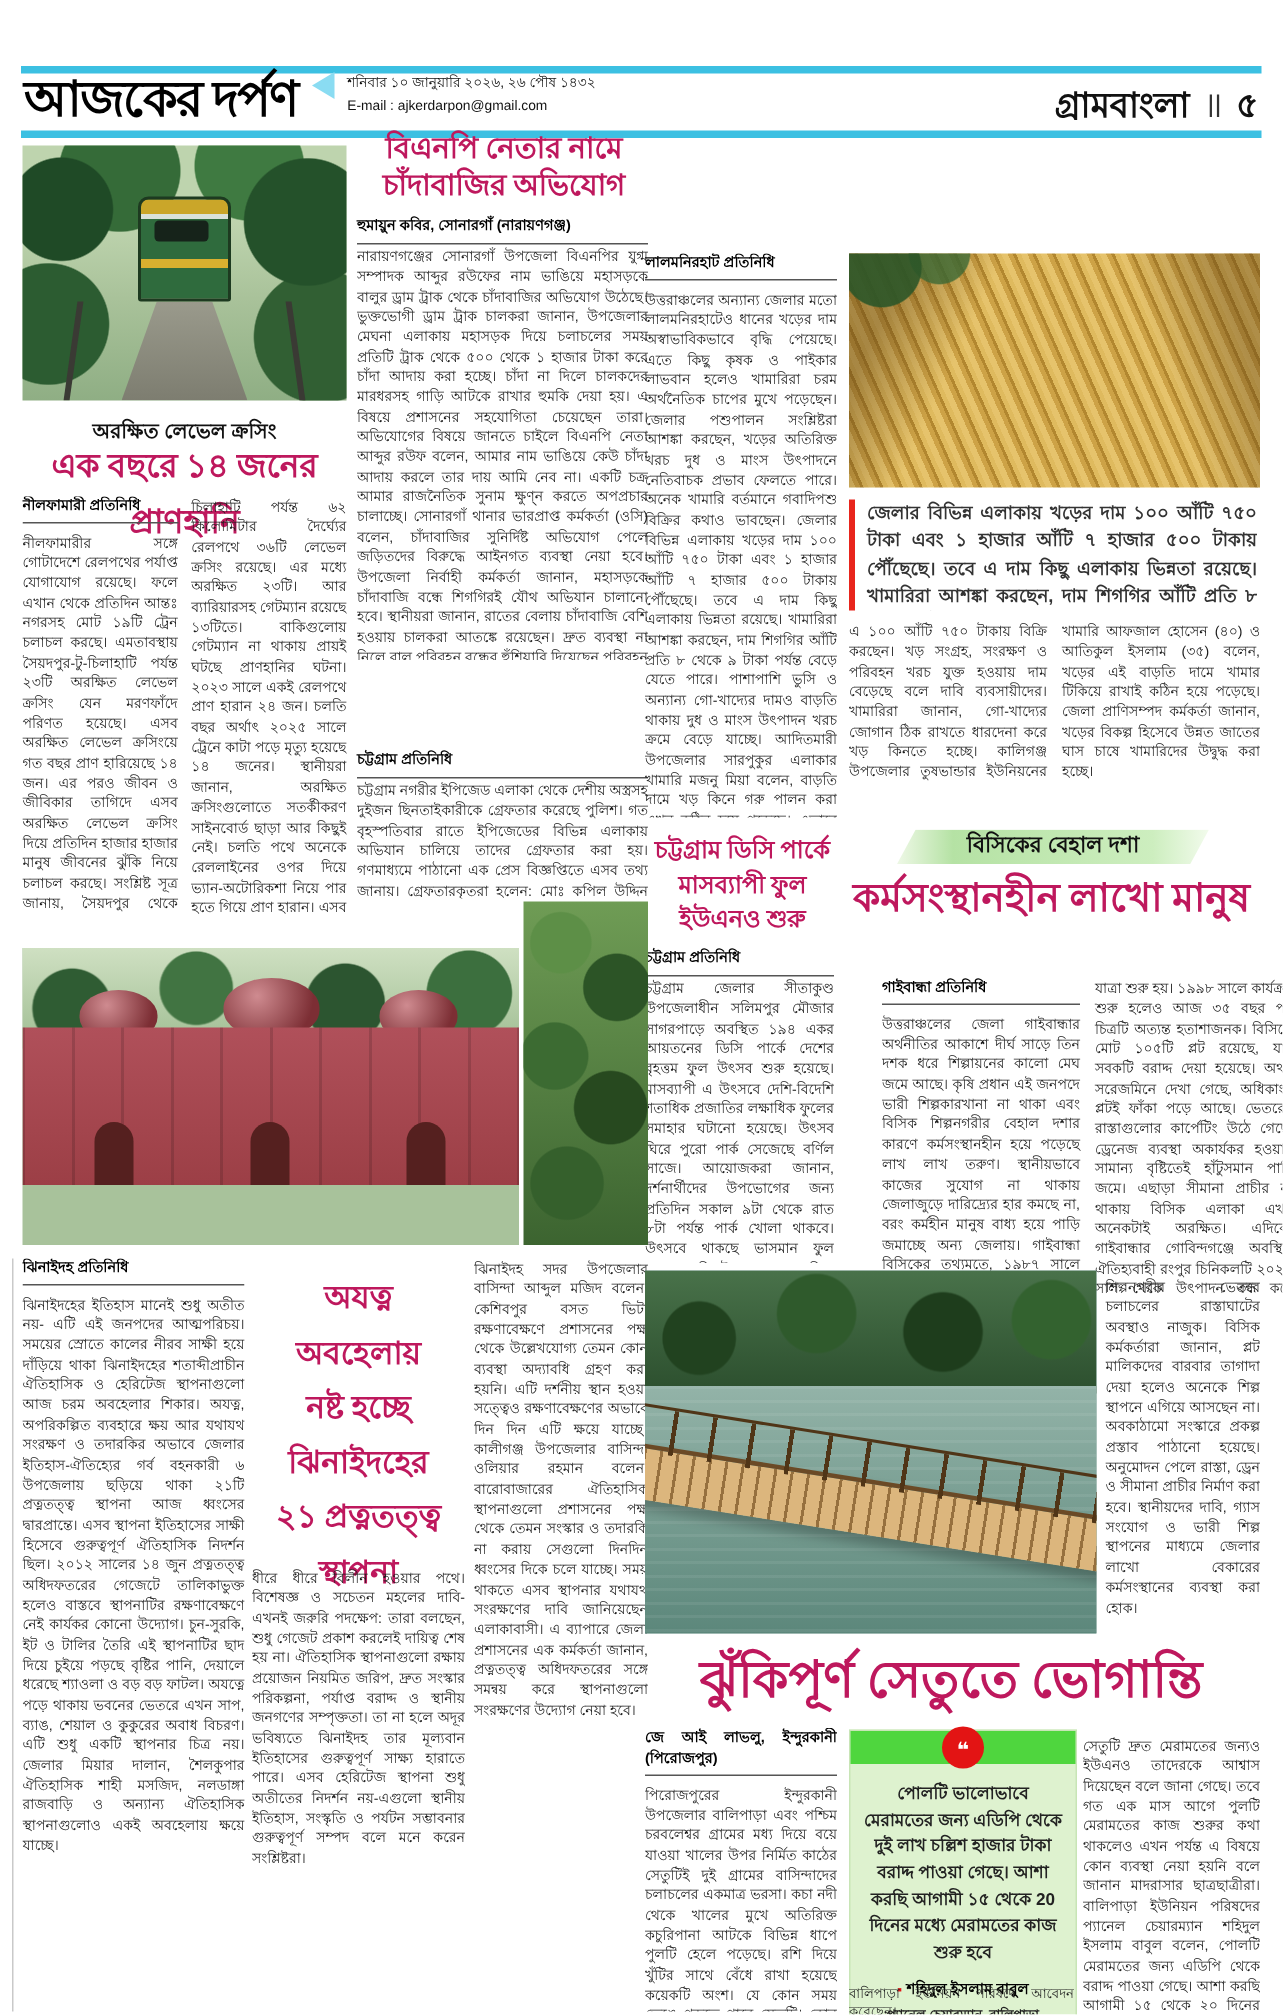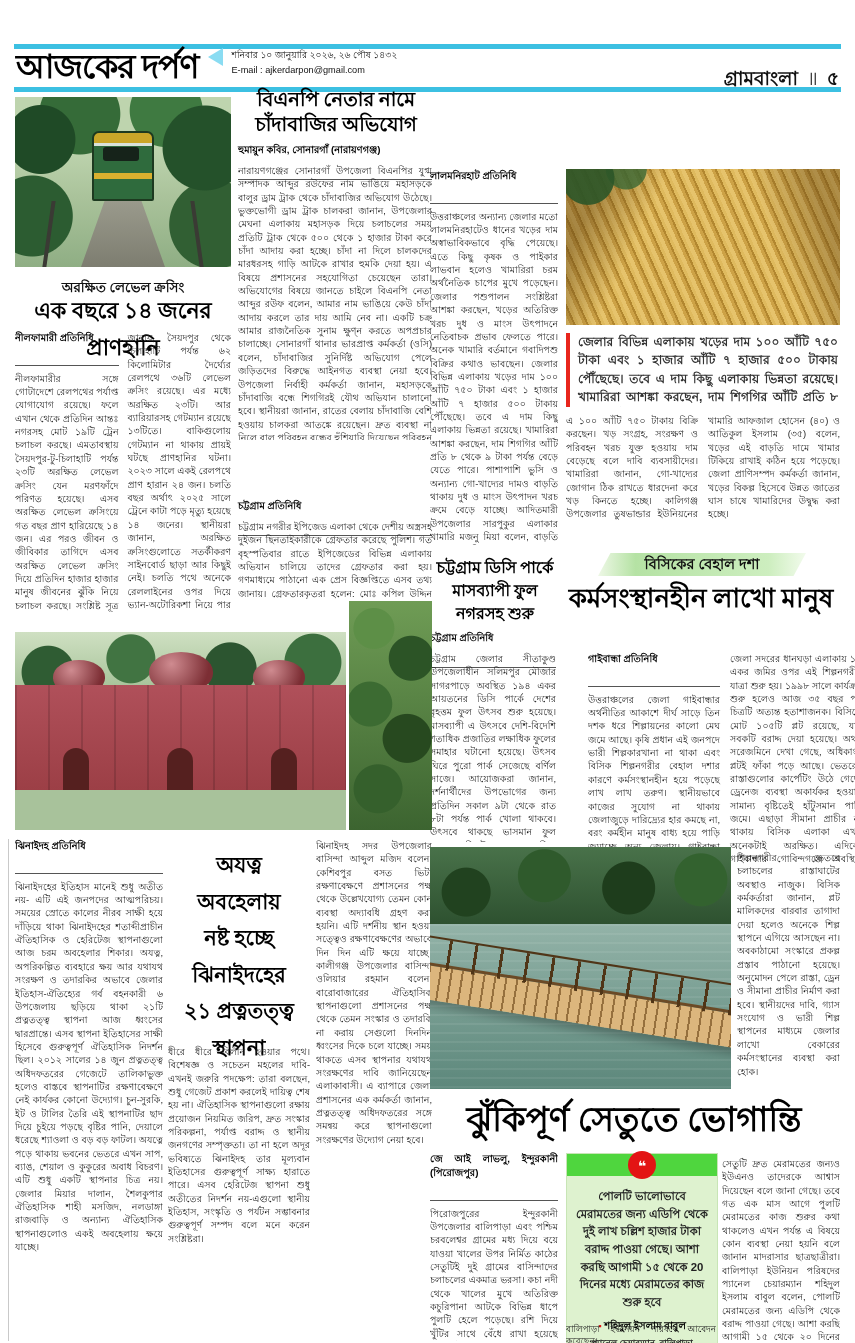--- a/index.html
+++ b/index.html
@@ -1,38 +1,38 @@
 <!DOCTYPE html>
 <html lang="bn"><head>
 <meta charset="utf-8">
 <style>
   html,body{margin:0;padding:0;background:#fff;}
   .page{position:relative;width:855px;height:1343px;background:#fff;overflow:hidden;
         font-family:"Liberation Sans","DejaVu Sans",sans-serif;color:#111;}
   .abs{position:absolute;}
   .center{text-align:center;}
-  .hl{font-weight:bold;color:#000000;text-align:center;white-space:pre-line;
+  .hl{font-weight:bold;color:#be185d;text-align:center;white-space:pre-line;
       font-family:"Liberation Serif","DejaVu Serif",serif;}
   .body-text{font-size:9.4px;line-height:1.42;text-align:justify;color:#1d1d1d;overflow:hidden;}
-  .byline{font-weight:bold;font-size:9.7px;color:#000;padding-bottom:20px;
+  .byline{font-weight:bold;font-size:9.7px;color:#000;padding-bottom:3px;
           border-bottom:1px solid #555;margin-bottom:6px;}
   .cols2{column-count:2;column-gap:9px;}
   .kicker{font-weight:bold;color:#111;}
 
   
   .rule{background:#3cc0e2;}
   .rule-top{left:14px;top:44px;width:827px;height:5px;}
   .rule-bottom{left:14px;top:87px;width:827px;height:5px;}
   .logo-row{left:16px;top:48px;display:flex;align-items:flex-start;}
   .logo{font-size:33px;font-weight:800;line-height:38px;letter-spacing:-1px;color:#000;
         font-family:"Liberation Serif","DejaVu Serif",serif;}
   .tri{width:0;height:0;border-top:9px solid transparent;border-bottom:9px solid transparent;
        border-right:15px solid #8adcf2;margin:0 8px 0 10px;}
   .dates{font-size:9.2px;line-height:1.6;color:#111;}
-  .section-box{right:16px;top:64px;font-size:19px;font-weight:bold;display:flex;gap:9px;align-items:flex-end;
+  .section-box{right:16px;top:52px;font-size:23px;font-weight:bold;display:flex;gap:9px;align-items:flex-end;
                font-family:"Liberation Serif","DejaVu Serif",serif;}
   .section-divider{font-weight:normal;color:#333;}
 
   
   .photo{position:absolute;overflow:hidden;background:#9db58a;}
   .photo-train{left:15px;top:97px;width:216px;height:170px;
     background:
       radial-gradient(circle at 12% 25%,#1f4a26 0 34px,transparent 35px),
       radial-gradient(circle at 30% 10%,#356b38 0 40px,transparent 41px),
       radial-gradient(circle at 88% 30%,#24512a 0 42px,transparent 43px),
@@ -203,21 +203,21 @@
   <div class="abs body-text fodder-col1">
     <div class="byline">লালমনিরহাট প্রতিনিধি</div>
     <span>উত্তরাঞ্চলের অন্যান্য জেলার মতো লালমনিরহাটেও ধানের খড়ের দাম অস্বাভাবিকভাবে বৃদ্ধি পেয়েছে। এতে কিছু কৃষক ও পাইকার লাভবান হলেও খামারিরা চরম অর্থনৈতিক চাপের মুখে পড়েছেন। জেলার পশুপালন সংশ্লিষ্টরা আশঙ্কা করছেন, খড়ের অতিরিক্ত খরচ দুধ ও মাংস উৎপাদনে নেতিবাচক প্রভাব ফেলতে পারে। অনেক খামারি বর্তমানে গবাদিপশু বিক্রির কথাও ভাবছেন। জেলার বিভিন্ন এলাকায় খড়ের দাম ১০০ আঁটি ৭৫০ টাকা এবং ১ হাজার আঁটি ৭ হাজার ৫০০ টাকায় পৌঁছেছে। তবে এ দাম কিছু এলাকায় ভিন্নতা রয়েছে। খামারিরা আশঙ্কা করছেন, দাম শিগগির আঁটি প্রতি ৮ থেকে ৯ টাকা পর্যন্ত বেড়ে যেতে পারে। পাশাপাশি ভুসি ও অন্যান্য গো-খাদ্যের দামও বাড়তি থাকায় দুধ ও মাংস উৎপাদন খরচ ক্রমে বেড়ে যাচ্ছে। আদিতমারী উপজেলার সারপুকুর এলাকার খামারি মজনু মিয়া বলেন, বাড়তি দামে খড় কিনে গরু পালন করা এখন কঠিন হয়ে পড়েছে। এভাবে চলতে থাকলে অনেক খামারিই খামার বন্ধ করে দিতে বাধ্য হবেন।</span>
   </div>
   <div class="photo photo-hay"></div>
   <div class="abs standfirst">জেলার বিভিন্ন এলাকায় খড়ের দাম ১০০ আঁটি ৭৫০ টাকা এবং ১ হাজার আঁটি ৭ হাজার ৫০০ টাকায় পৌঁছেছে। তবে এ দাম কিছু এলাকায় ভিন্নতা রয়েছে। খামারিরা আশঙ্কা করছেন, দাম শিগগির আঁটি প্রতি ৮ থেকে ৯ টাকা পর্যন্ত বেড়ে যেতে পারে।</div>
   <div class="abs body-text fodder-cols">এ ১০০ আঁটি ৭৫০ টাকায় বিক্রি করছেন। খড় সংগ্রহ, সংরক্ষণ ও পরিবহন খরচ যুক্ত হওয়ায় দাম বেড়েছে বলে দাবি ব্যবসায়ীদের। খামারিরা জানান, গো-খাদ্যের জোগান ঠিক রাখতে ধারদেনা করে খড় কিনতে হচ্ছে। কালিগঞ্জ উপজেলার তুষভান্ডার ইউনিয়নের খামারি আফজাল হোসেন (৪০) ও আতিকুল ইসলাম (৩৫) বলেন, খড়ের এই বাড়তি দামে খামার টিকিয়ে রাখাই কঠিন হয়ে পড়েছে। জেলা প্রাণিসম্পদ কর্মকর্তা জানান, খড়ের বিকল্প হিসেবে উন্নত জাতের ঘাস চাষে খামারিদের উদ্বুদ্ধ করা হচ্ছে।</div>
 
   <div class="abs hl flower-headline">চট্টগ্রাম ডিসি পার্কে
 মাসব্যাপী ফুল
-নগরসহ শুরু</div>
+ইউএনও শুরু</div>
   <div class="abs byline flower-byline">চট্টগ্রাম প্রতিনিধি</div>
   <div class="abs body-text flower-body">চট্টগ্রাম জেলার সীতাকুণ্ড উপজেলাধীন সলিমপুর মৌজার সাগরপাড়ে অবস্থিত ১৯৪ একর আয়তনের ডিসি পার্কে দেশের বৃহত্তম ফুল উৎসব শুরু হয়েছে। মাসব্যাপী এ উৎসবে দেশি-বিদেশি শতাধিক প্রজাতির লক্ষাধিক ফুলের সমাহার ঘটানো হয়েছে। উৎসব ঘিরে পুরো পার্ক সেজেছে বর্ণিল সাজে। আয়োজকরা জানান, দর্শনার্থীদের উপভোগের জন্য প্রতিদিন সকাল ৯টা থেকে রাত ৮টা পর্যন্ত পার্ক খোলা থাকবে। উৎসবে থাকছে ভাসমান ফুল বাগান, ঘুড়ি উৎসব ও সাংস্কৃতিক অনুষ্ঠান।</div>
 
   <div class="abs hl bscic-headline">কর্মসংস্থানহীন লাখো মানুষ</div>
   <div class="abs bscic-kicker">বিসিকের বেহাল দশা</div>
   <div class="abs body-text bscic-cols">
     <div class="byline">গাইবান্ধা প্রতিনিধি</div>
     <span>উত্তরাঞ্চলের জেলা গাইবান্ধার অর্থনীতির আকাশে দীর্ঘ সাড়ে তিন দশক ধরে শিল্পায়নের কালো মেঘ জমে আছে। কৃষি প্রধান এই জনপদে ভারী শিল্পকারখানা না থাকা এবং বিসিক শিল্পনগরীর বেহাল দশার কারণে কর্মসংস্থানহীন হয়ে পড়েছে লাখ লাখ তরুণ। স্থানীয়ভাবে কাজের সুযোগ না থাকায় জেলাজুড়ে দারিদ্র্যের হার কমছে না, বরং কর্মহীন মানুষ বাধ্য হয়ে পাড়ি জমাচ্ছে অন্য জেলায়। গাইবান্ধা বিসিকের তথ্যমতে, ১৯৮৭ সালে জেলা সদরের ধানঘড়া এলাকায় ১৫ একর জমির ওপর এই শিল্পনগরীর যাত্রা শুরু হয়। ১৯৯৮ সালে কার্যক্রম শুরু হলেও আজ ৩৫ বছর পর চিত্রটি অত্যন্ত হতাশাজনক। বিসিকে মোট ১০৫টি প্লট রয়েছে, যার সবকটি বরাদ্দ দেয়া হয়েছে। অথচ সরেজমিনে দেখা গেছে, অধিকাংশ প্লটই ফাঁকা পড়ে আছে। ভেতরের রাস্তাগুলোর কার্পেটিং উঠে গেছে, ড্রেনেজ ব্যবস্থা অকার্যকর হওয়ায় সামান্য বৃষ্টিতেই হাঁটুসমান পানি জমে। এছাড়া সীমানা প্রাচীর না থাকায় বিসিক এলাকা এখন অনেকটাই অরক্ষিত। এদিকে, গাইবান্ধার গোবিন্দগঞ্জে অবস্থিত ঐতিহ্যবাহী রংপুর চিনিকলটি ২০২০ সাল থেকে উৎপাদন বন্ধ করে আছে। এর ফলে কেবল হাজার হাজার শ্রমিকই বেকার হননি, চিন্তায় পড়েছেন ৫০ হাজার আখচাষিও। জেলায় বিকল্প কোনো ভারী শিল্প না থাকায় কৃষিপণ্য সংরক্ষণের সুযোগ নেই। ফলে ভুট্টার জেলা হিসেবে পরিচিত গাইবান্ধার কৃষকরা তাদের উৎপাদিত পণ্যের ন্যায্যমূল্য থেকে বঞ্চিত হচ্ছেন। স্থানীয় ব্যবসায়ীদের দীর্ঘদিনের দাবি ছিল পাইপলাইনের মাধ্যমে প্রাকৃতিক গ্যাস সংযোগ। বগুড়া থেকে রংপুর পর্যন্ত গ্যাস লাইন গাইবান্ধার ওপর দিয়ে গেলেও, এই জেলায় কোনো পয়েন্ট বা স্টেশন রাখা হয়নি।</span>
   </div>
   <div class="abs body-text bscic-col3">শিল্পনগরীর ভেতরে চলাচলের রাস্তাঘাটের অবস্থাও নাজুক। বিসিক কর্মকর্তারা জানান, প্লট মালিকদের বারবার তাগাদা দেয়া হলেও অনেকে শিল্প স্থাপনে এগিয়ে আসছেন না। অবকাঠামো সংস্কারে প্রকল্প প্রস্তাব পাঠানো হয়েছে। অনুমোদন পেলে রাস্তা, ড্রেন ও সীমানা প্রাচীর নির্মাণ করা হবে। স্থানীয়দের দাবি, গ্যাস সংযোগ ও ভারী শিল্প স্থাপনের মাধ্যমে জেলার লাখো বেকারের কর্মসংস্থানের ব্যবস্থা করা হোক।</div>

